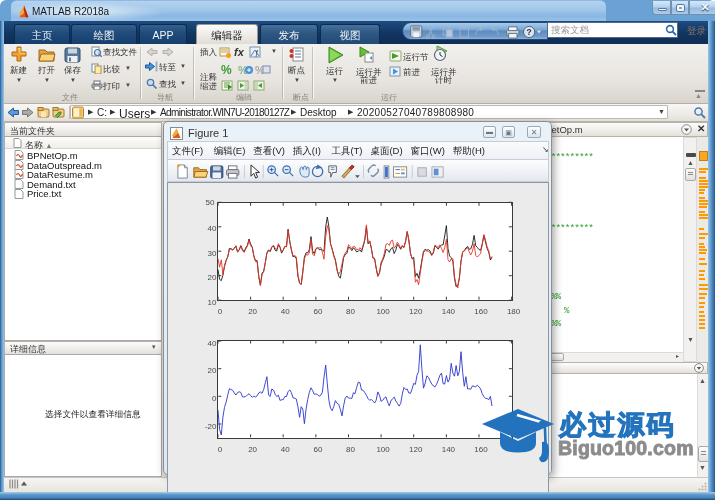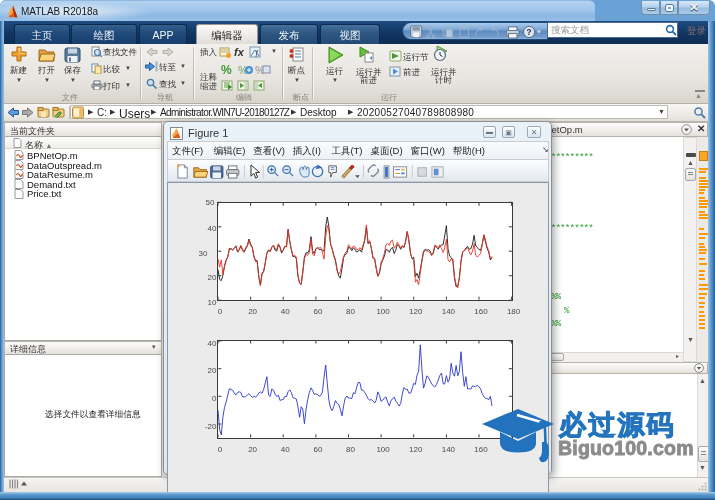--- a/index.html
+++ b/index.html
@@ -2,21 +2,21 @@
 <html><head><meta charset="utf-8">
 <style>
 *{margin:0;padding:0;box-sizing:border-box}
 html,body{width:715px;height:500px;overflow:hidden;font-family:"Liberation Sans",sans-serif}
 #win{position:absolute;left:0;top:0;width:715px;height:500px;background:#6aa2d6;border-radius:6px 6px 0 0}
 #rb{position:absolute;right:0;top:21px;width:7px;height:471px;background:linear-gradient(90deg,#9cc4e8 0%,#5a96cc 45%,#3a72a8 80%,#2a5a8a 100%)}
 #lb{position:absolute;left:0;top:21px;width:4px;height:471px;background:linear-gradient(90deg,#2a5a8a 0%,#5a96cc 40%,#9cc4e8 100%)}
 #bb{position:absolute;left:0;top:492px;width:715px;height:8px;background:linear-gradient(180deg,#a8cce8 0%,#5a96cc 35%,#4584bc 70%,#1e4a74 100%)}
 .abs{position:absolute}
 
-#titlebar{position:absolute;left:0;top:0;width:595px;height:21px;background:radial-gradient(ellipse 120px 14px at 70px 11px,rgba(255,255,255,0.75),rgba(255,255,255,0) 70%),linear-gradient(180deg,#b4d3ef 0%,#a0c6e9 45%,#8ab7e3 75%,#9ac1e7 100%);border-radius:6px 6px 0 0;border-top:1px solid #8fb9e2}
+#titlebar{position:absolute;left:11px;top:0;width:595px;height:21px;background:radial-gradient(ellipse 120px 14px at 70px 11px,rgba(255,255,255,0.75),rgba(255,255,255,0) 70%),linear-gradient(180deg,#b4d3ef 0%,#a0c6e9 45%,#8ab7e3 75%,#9ac1e7 100%);border-radius:6px 6px 0 0;border-top:1px solid #8fb9e2}
 #title-text{position:absolute;left:21px;top:5px;font-size:10px;color:#15191e}
 .winbtn{position:absolute;top:0;height:14px;background:linear-gradient(180deg,#d6e8f8 0%,#b4d2ee 45%,#96bce0 55%,#abcaea 100%);border:1px solid #7090ae;border-top:none;color:#f4f8fc;text-align:center;font-size:9px;line-height:13px;text-shadow:0 1px 1px #234}
 
 #tabrow{position:absolute;left:0;top:21px;width:715px;height:23px;background:linear-gradient(180deg,#2a5econ 0%,#16365f 100%);background:linear-gradient(180deg,#1e4b80 0%,#123561 55%,#0e2d54 100%)}
 .tab{position:absolute;top:3px;height:20px;border-radius:3px 3px 0 0;color:#f2f6fa;font-size:10.5px;text-align:center;line-height:20px;background:linear-gradient(180deg,#33608f 0%,#1f4a7a 45%,#173f6e 100%);border:1px solid #0d2b4e;border-bottom:none}
 .tab2{background:linear-gradient(180deg,#46719e 0%,#2d5681 45%,#234b76 100%)}
 .tabsel{background:linear-gradient(180deg,#fbfbfa 0%,#eceae6 60%,#e0ddd7 100%);color:#222;border-color:#9b978f}
 
 #ribbon{position:absolute;left:0;top:44px;width:715px;height:60px;background:linear-gradient(180deg,#f2f0ed 0%,#e8e5e0 60%,#d8d4cd 100%);border-bottom:1px solid #b3afa7}
 .rsep{position:absolute;top:3px;width:1px;height:52px;background:linear-gradient(180deg,#c9c5bd,#b9b5ad);box-shadow:1px 0 0 #f8f7f5}
@@ -527,21 +527,21 @@
     </svg>
 
     <div id="figbody">
 
       <div class="abs" style="left:49.4px;top:19.3px;width:295.3px;height:99.1px;background:#fff;border:1px solid #3a3a3a"></div>
 
       <div class="abs" style="left:49.4px;top:157px;width:295.3px;height:98.7px;background:#fff;border:1px solid #3a3a3a"></div>
       <div id="ticklabs">
         <div class="ticklab" style="left:28.5px;top:14.8px;width:18px;text-align:right">50</div>
         <div class="ticklab" style="left:30.5px;top:41.3px;width:18px;text-align:right">40</div>
-        <div class="ticklab" style="left:30.5px;top:65.8px;width:18px;">30</div>
+        <div class="ticklab" style="left:30.5px;top:65.8px;width:18px;text-align:right">30</div>
         <div class="ticklab" style="left:30.5px;top:90.2px;width:18px;text-align:right">20</div>
         <div class="ticklab" style="left:30.5px;top:114.7px;width:18px;text-align:right">10</div>
         <div class="ticklab" style="left:40.0px;top:124.0px;width:24px;text-align:center">0</div>
         <div class="ticklab" style="left:72.6px;top:124.0px;width:24px;text-align:center">20</div>
         <div class="ticklab" style="left:105.2px;top:124.0px;width:24px;text-align:center">40</div>
         <div class="ticklab" style="left:137.9px;top:124.0px;width:24px;text-align:center">60</div>
         <div class="ticklab" style="left:170.5px;top:124.0px;width:24px;text-align:center">80</div>
         <div class="ticklab" style="left:203.1px;top:124.0px;width:24px;text-align:center">100</div>
         <div class="ticklab" style="left:235.7px;top:124.0px;width:24px;text-align:center">120</div>
         <div class="ticklab" style="left:268.4px;top:124.0px;width:24px;text-align:center">140</div>

